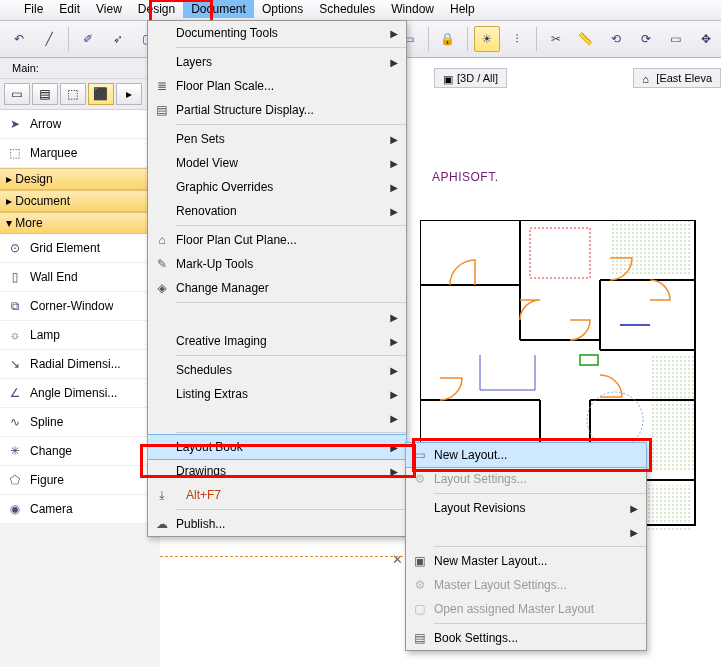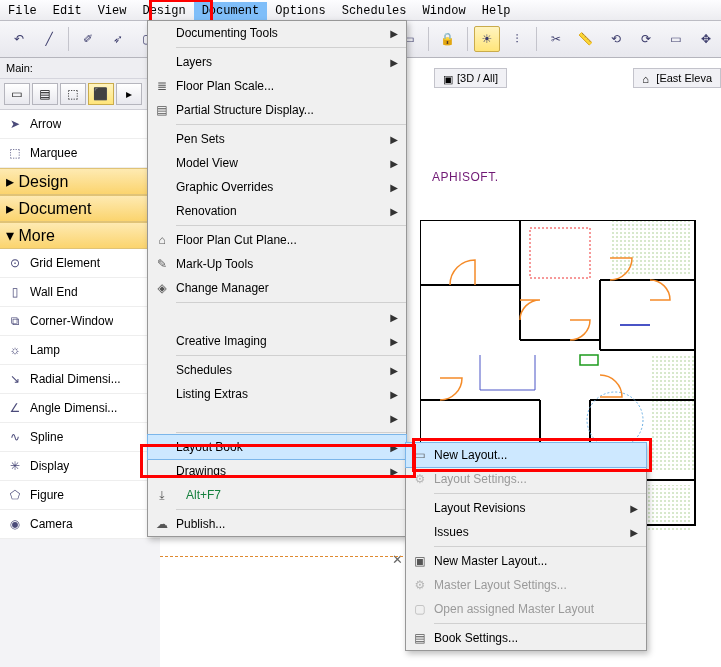--- a/index.html
+++ b/index.html
@@ -9,26 +9,25 @@
     font-size: 12px;
     color: #000;
     background: #fff;
     width: 721px;
     height: 667px;
     overflow: hidden;
     position: relative;
   }
   .menubar {
     display: flex;
-    align-items: flex-end;
+    align-items: flex-start;
     height: 20px;
-    padding-left: 0;
+    padding-left: 16px;
     background: linear-gradient(#fdfdff, #ececf0);
     border-bottom: 1px solid #bcbcc4;
-    font-family: Liberation Mono, monospace;
   }
   .menubar span {
     padding: 2px 8px;
     cursor: default;
   }
   .menubar .doc-hl {
     background: #7fbef9;
     color: #000;
   }
   .red-box-menubar {
@@ -76,21 +75,21 @@
     position: absolute;
     left: 0;
     top: 58px;
     width: 160px;
     background: #f3f3f6;
     border-right: 1px solid #b5b5bd;
     height: 609px;
   }
   .main-label {
     font-size: 11px;
-    padding: 4px 6px;
+    padding: 4px 12px;
     background: #eeeef2;
     border-bottom: 1px solid #d5d5dd;
   }
   .info-strip {
     height: 30px;
     background: #eeeef2;
     display: flex;
     align-items: center;
     padding: 0 4px;
     border-bottom:1px solid #cfcfd6;
@@ -104,21 +103,21 @@
   }
   .info-strip .ic.active {
      background: linear-gradient(to bottom, #fff4c0, #ffe57a);
      border-color:#c9ab4c;
   }
   .tool-list .header {
     background: linear-gradient(#feeab2,#fbd46e);
     padding: 3px 6px;
     border-top: 1px solid #e0c377;
     border-bottom: 1px solid #e0c377;
-    font-size: 16px;
+    font-size: 12px;
     cursor: default;
   }
   .tool-list .item {
     display: flex;
     align-items: center;
     padding: 4px 6px;
     background: #fff;
     border-bottom: 1px solid #eee;
     cursor: default;
     min-height: 20px;
@@ -185,21 +184,21 @@
     justify-content:center;
     color:#555;
     font-size:12px;
   }
   .dropdown .row.hl {
     background: #cde8ff;
     border: 1px solid #7bb6ea;
     margin: -1px;
   }
   .dropdown .row .label { flex:1; white-space: nowrap;}
-  .dropdown .row .shortcut { color:#15803d; margin-left:10px; }
+  .dropdown .row .shortcut { color:#c2410c; margin-left:10px; }
   .dropdown .row .arrow {
     position:absolute;
     right: 8px;
     top: 50%;
     transform: translateY(-50%);
     color:#333;
     font-size:10px;
   }
   .dropdown hr {
     border:none;
@@ -335,21 +334,21 @@
         <div class="item">
           <div class="ic">∠</div>
           <span>Angle Dimensi...</span>
         </div>
         <div class="item">
           <div class="ic">∿</div>
           <span>Spline</span>
         </div>
         <div class="item">
           <div class="ic">✳</div>
-          <span>Display</span>
+          <span>Change</span>
         </div>
         <div class="item">
           <div class="ic">⬠</div>
           <span>Figure</span>
         </div>
         <div class="item">
           <div class="ic">◉</div>
           <span>Camera</span>
         </div>
       </div>
@@ -535,21 +534,20 @@
       <div class="label">Layout Settings...</div>
     </div>
     <hr>
     <div class="row">
       <div class="icon-col"></div>
       <div class="label">Layout Revisions</div>
       <div class="arrow">▶</div>
     </div>
     <div class="row">
       <div class="icon-col"></div>
-      <div class="label">Issues</div>
       <div class="arrow">▶</div>
     </div>
     <hr>
     <div class="row">
       <div class="icon-col">▣</div>
       <div class="label">New Master Layout...</div>
     </div>
     <div class="row disabled">
       <div class="icon-col">⚙</div>
       <div class="label">Master Layout Settings...</div>

